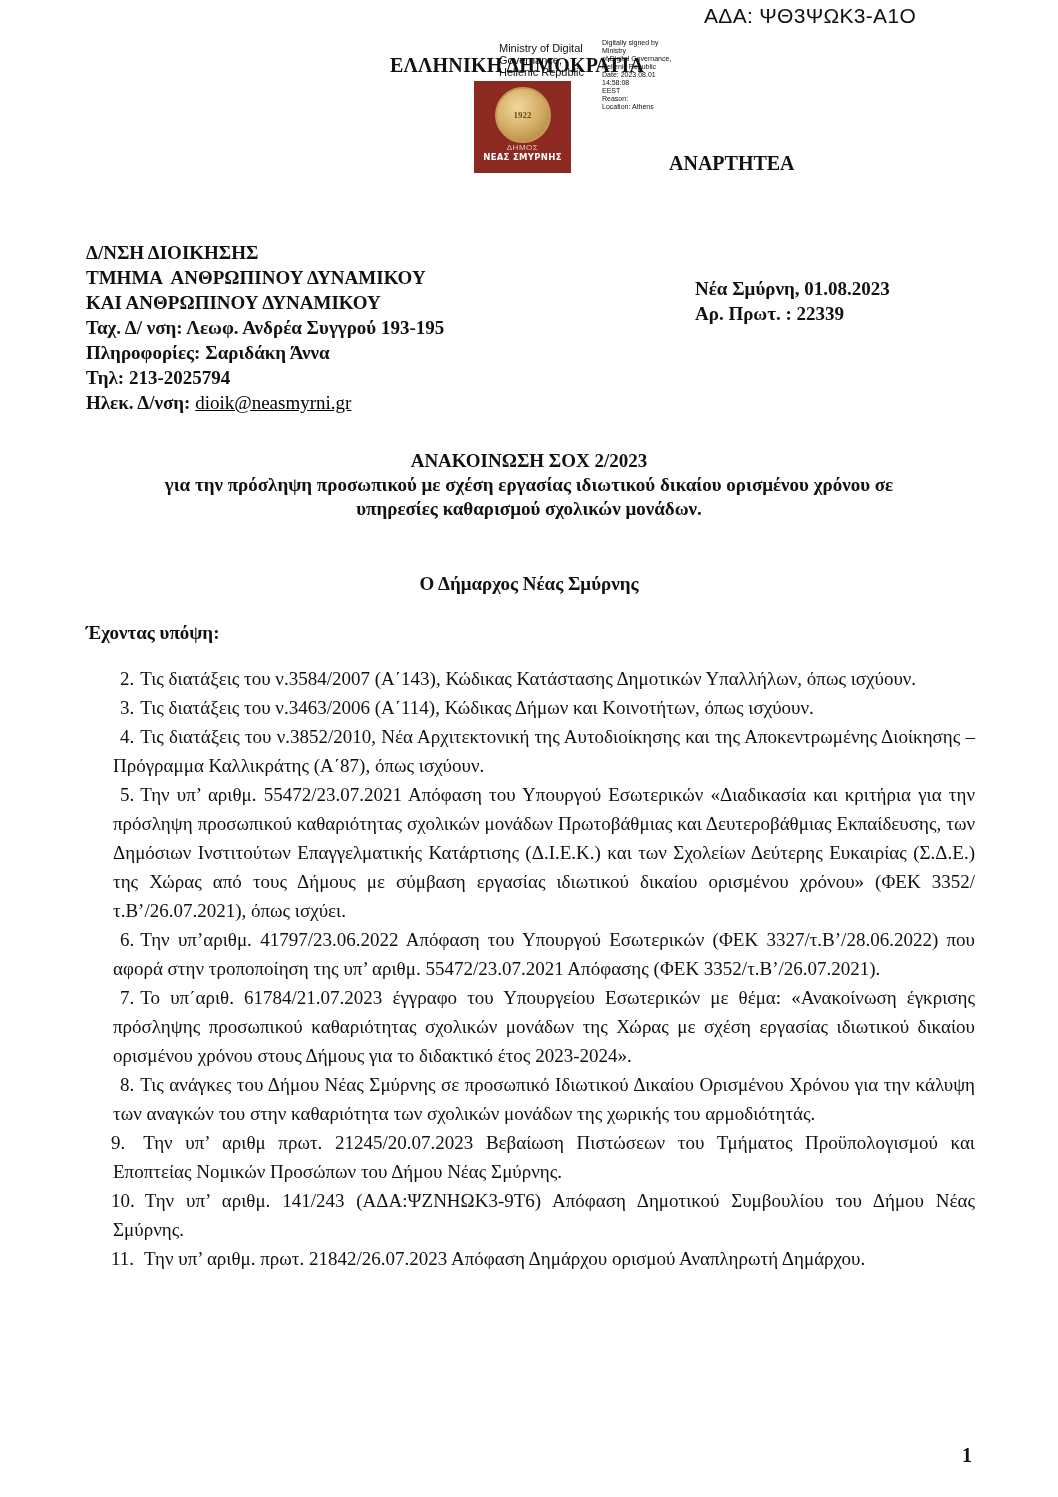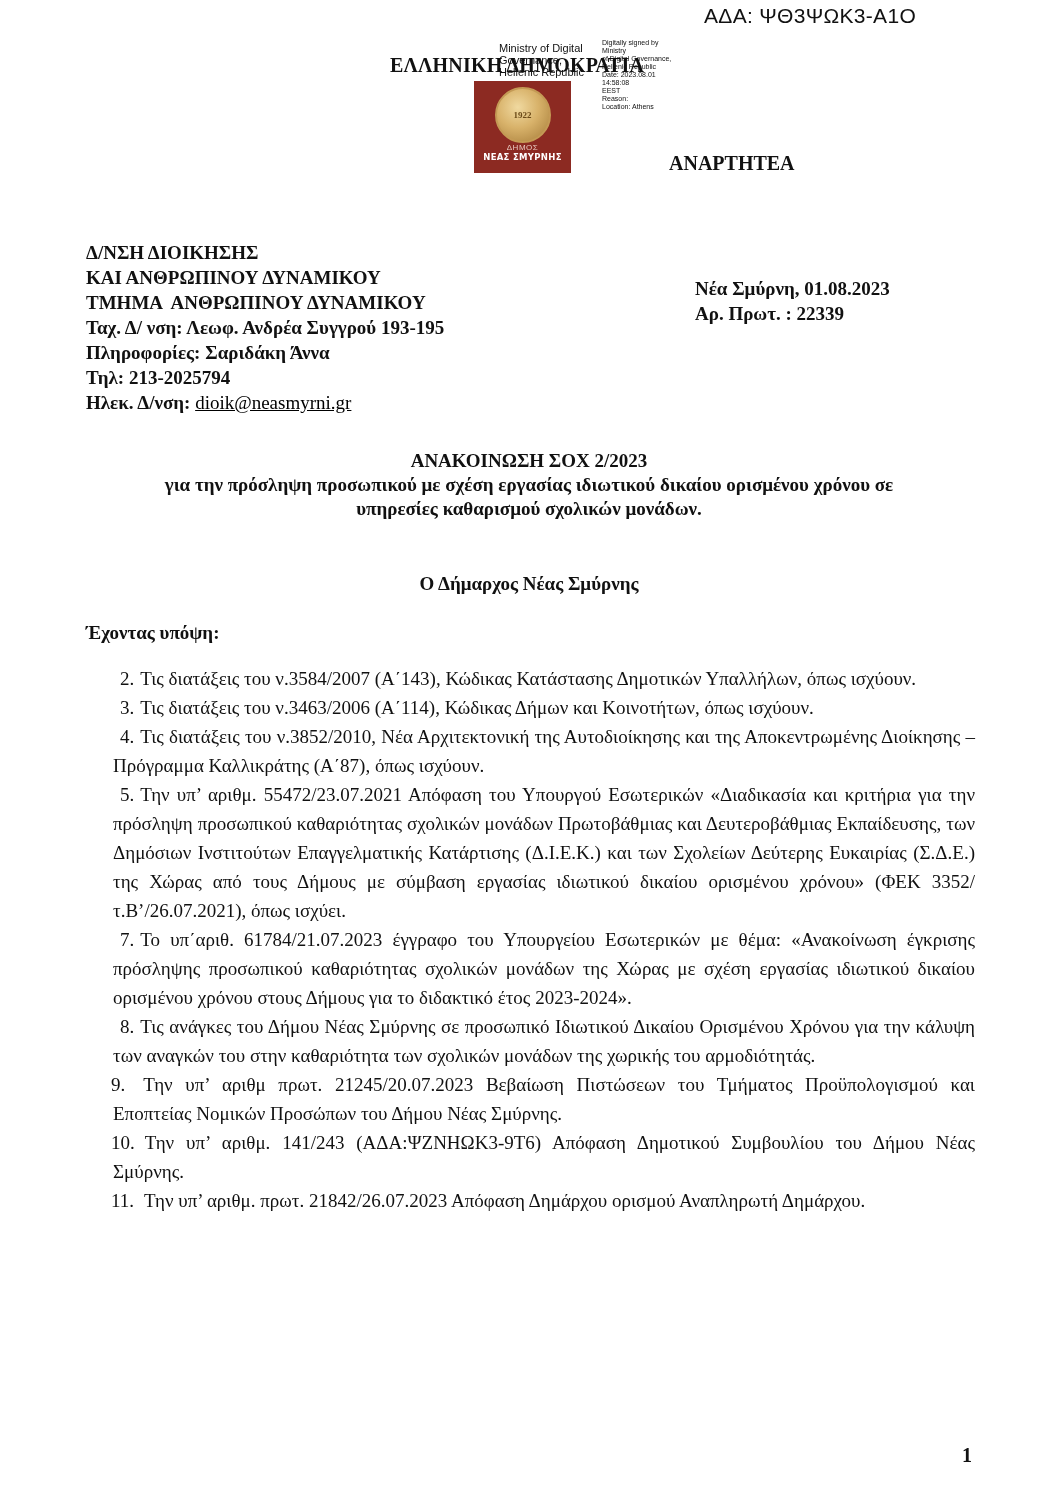--- a/index.html
+++ b/index.html
@@ -114,22 +114,22 @@
     <span>1922</span>
   </div>
   <div class="logo-l1">ΔΗΜΟΣ</div>
   <div class="logo-l2">ΝΕΑΣ ΣΜΥΡΝΗΣ</div>
 </div>
 
 <div class="abs anartitea">ΑΝΑΡΤΗΤΕΑ</div>
 
 <div class="abs header-block">
   <div>Δ/ΝΣΗ ΔΙΟΙΚΗΣΗΣ</div>
+  <div style="white-space:pre;">ΤΜΗΜΑ  ΑΝΘΡΩΠΙΝΟΥ ΔΥΝΑΜΙΚΟΥ</div>
   <div>ΚΑΙ ΑΝΘΡΩΠΙΝΟΥ ΔΥΝΑΜΙΚΟΥ</div>
-  <div style="white-space:pre;">ΤΜΗΜΑ  ΑΝΘΡΩΠΙΝΟΥ ΔΥΝΑΜΙΚΟΥ</div>
   <div>Ταχ. Δ/ νση: Λεωφ. Ανδρέα Συγγρού 193-195</div>
   <div>
     <span>Πληροφορίες:</span>
     <span>Σαριδάκη Άννα</span>
   </div>
   <div>Τηλ: 213-2025794</div>
   <div>
     <span>Ηλεκ. Δ/νση:</span>
     <a class="email-link">dioik@neasmyrni.gr</a>
   </div>
@@ -148,20 +148,21 @@
 
 <div class="abs mayor">Ο Δήμαρχος Νέας Σμύρνης</div>
 
 <div class="abs having">Έχοντας υπόψη:</div>
 
 <div class="abs items">
   <div class="item"><span class="num">2.</span><span>Τις διατάξεις του ν.3584/2007 (Α΄143), Κώδικας Κατάστασης Δημοτικών Υπαλλήλων, όπως ισχύουν.</span></div>
   <div class="item"><span class="num">3.</span><span>Τις διατάξεις του ν.3463/2006 (Α΄114), Κώδικας Δήμων και Κοινοτήτων, όπως ισχύουν.</span></div>
   <div class="item"><span class="num">4.</span><span>Τις διατάξεις του ν.3852/2010, Νέα Αρχιτεκτονική της Αυτοδιοίκησης και της Αποκεντρωμένης Διοίκησης – Πρόγραμμα Καλλικράτης (Α΄87), όπως ισχύουν.</span></div>
   <div class="item"><span class="num">5.</span><span>Την υπ’ αριθμ. 55472/23.07.2021 Απόφαση του Υπουργού Εσωτερικών «Διαδικασία και κριτήρια για την πρόσληψη προσωπικού καθαριότητας σχολικών μονάδων Πρωτοβάθμιας και Δευτεροβάθμιας Εκπαίδευσης, των Δημόσιων Ινστιτούτων Επαγγελματικής Κατάρτισης (Δ.Ι.Ε.Κ.) και των Σχολείων Δεύτερης Ευκαιρίας (Σ.Δ.Ε.) της Χώρας από τους Δήμους με σύμβαση εργασίας ιδιωτικού δικαίου ορισμένου χρόνου» (ΦΕΚ 3352/τ.Β’/26.07.2021), όπως ισχύει.</span></div>
+  <div class="item"><span class="num">6.</span><span>Την υπ’αριθμ. 41797/23.06.2022 Απόφαση του Υπουργού Εσωτερικών (ΦΕΚ 3327/τ.Β’/28.06.2022) που αφορά στην τροποποίηση της υπ’ αριθμ. 55472/23.07.2021 Απόφασης (ΦΕΚ 3352/τ.Β’/26.07.2021).</span></div>
   <div class="item"><span class="num">7.</span><span>Το υπ΄αριθ. 61784/21.07.2023 έγγραφο του Υπουργείου Εσωτερικών με θέμα: «Ανακοίνωση έγκρισης πρόσληψης προσωπικού καθαριότητας σχολικών μονάδων της Χώρας με σχέση εργασίας ιδιωτικού δικαίου ορισμένου χρόνου στους Δήμους για το διδακτικό έτος 2023-2024».</span></div>
   <div class="item"><span class="num">8.</span><span>Τις ανάγκες του Δήμου Νέας Σμύρνης σε προσωπικό Ιδιωτικού Δικαίου Ορισμένου Χρόνου για την κάλυψη των αναγκών του στην καθαριότητα των σχολικών μονάδων της χωρικής του αρμοδιότητάς.</span></div>
   <div class="item noindent"><span class="num" style="margin-right:18px;">9.</span><span>Την υπ’ αριθμ πρωτ. 21245/20.07.2023 Βεβαίωση Πιστώσεων του Τμήματος Προϋπολογισμού και Εποπτείας Νομικών Προσώπων του Δήμου Νέας Σμύρνης.</span></div>
   <div class="item noindent"><span class="num" style="margin-right:10px;">10.</span><span>Την  υπ’ αριθμ. 141/243 (ΑΔΑ:ΨΖΝΗΩΚ3-9Τ6)  Απόφαση Δημοτικού Συμβουλίου του Δήμου Νέας Σμύρνης.</span></div>
   <div class="item noindent"><span class="num" style="margin-right:10px;">11.</span><span>Την υπ’ αριθμ. πρωτ. 21842/26.07.2023 Απόφαση Δημάρχου ορισμού Αναπληρωτή Δημάρχου.</span></div>
 </div>
 
 <div class="abs page-num">1</div>
 
 </body></html>

